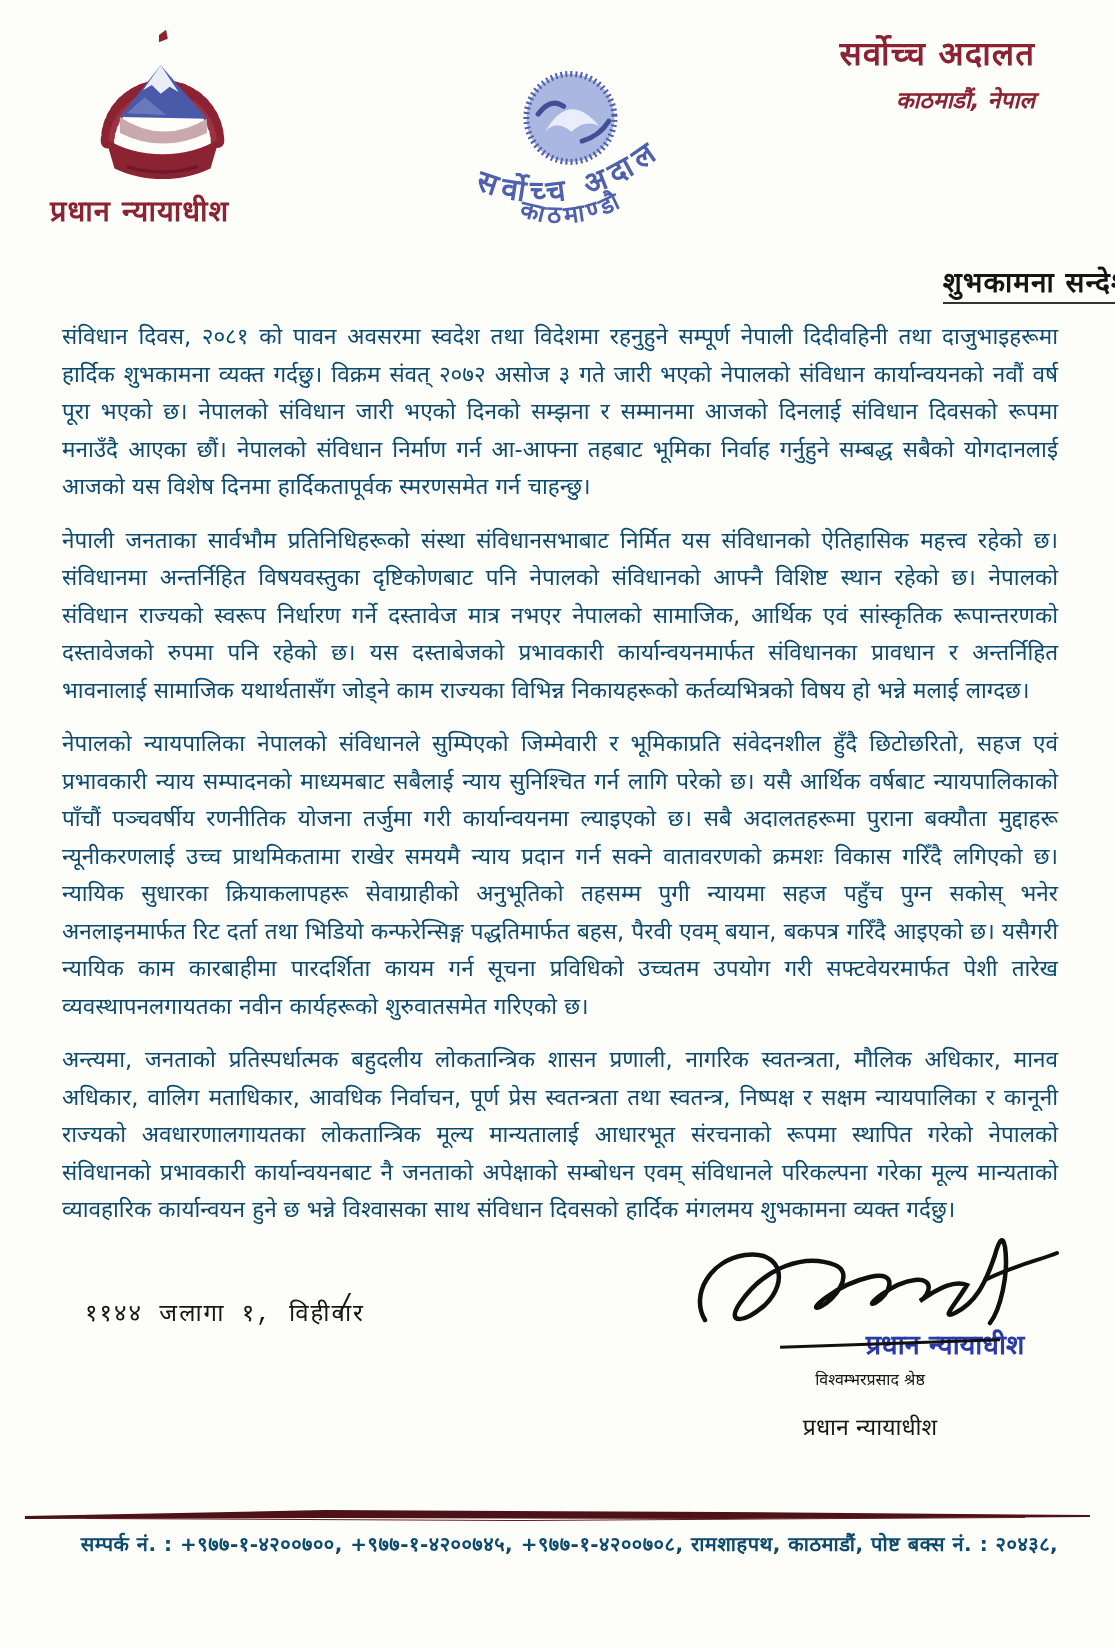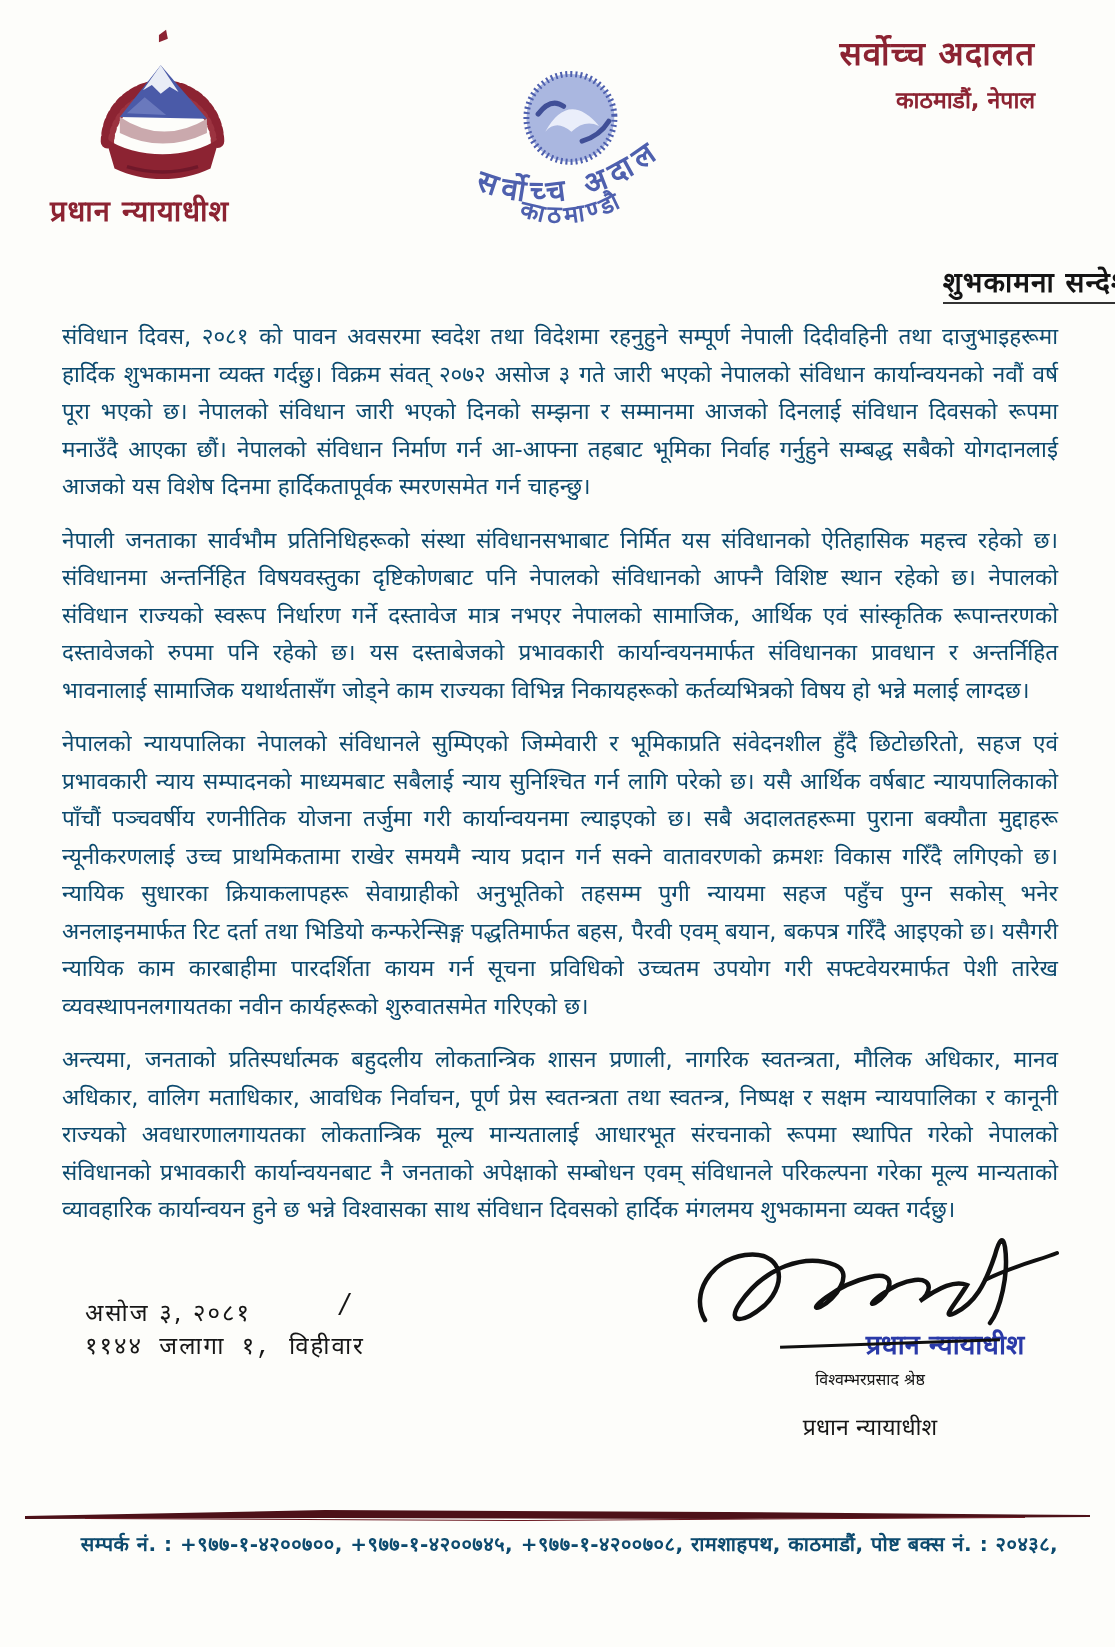--- a/index.html
+++ b/index.html
@@ -16,21 +16,21 @@
   
   .emblem{position:absolute;left:70px;top:28px;width:185px;height:160px;}
   .cj-left-title{
     position:absolute;left:50px;top:190px;width:230px;
     font-size:29px;font-weight:bold;color:#8c2332;letter-spacing:1px;
   }
   .court-right{
     position:absolute;right:80px;top:30px;text-align:right;color:#8c2332;
   }
   .court-right .l1{font-size:33px;font-weight:bold;letter-spacing:1px;}
-  .court-right .l2{font-size:23px;font-weight:bold;margin-top:8px;}
+  .court-right .l2{font-size:23px;font-weight:bold;margin-top:8px;font-style:italic;}
   .seal{
     position:absolute;left:455px;top:60px;width:230px;height:190px;
     transform:rotate(-4deg);opacity:.92;
   }
 
   
   .doc-title{
     position:absolute;top:262px;left:16px;width:100%;text-align:right;
   }
   .doc-title span{
@@ -128,21 +128,20 @@
   </div>
 
   <div class="body-text">
     <p>संविधान दिवस, २०८१ को पावन अवसरमा स्वदेश तथा विदेशमा रहनुहुने सम्पूर्ण नेपाली दिदीवहिनी तथा दाजुभाइहरूमा हार्दिक शुभकामना व्यक्त गर्दछु। विक्रम संवत् २०७२ असोज ३ गते जारी भएको नेपालको संविधान कार्यान्वयनको नवौं वर्ष पूरा भएको छ। नेपालको संविधान जारी भएको दिनको सम्झना र सम्मानमा आजको दिनलाई संविधान दिवसको रूपमा मनाउँदै आएका छौं। नेपालको संविधान निर्माण गर्न आ-आफ्ना तहबाट भूमिका निर्वाह गर्नुहुने सम्बद्ध सबैको योगदानलाई आजको यस विशेष दिनमा हार्दिकतापूर्वक स्मरणसमेत गर्न चाहन्छु।</p>
     <p>नेपाली जनताका सार्वभौम प्रतिनिधिहरूको संस्था संविधानसभाबाट निर्मित यस संविधानको ऐतिहासिक महत्त्व रहेको छ। संविधानमा अन्तर्निहित विषयवस्तुका दृष्टिकोणबाट पनि नेपालको संविधानको आफ्नै विशिष्ट स्थान रहेको छ। नेपालको संविधान राज्यको स्वरूप निर्धारण गर्ने दस्तावेज मात्र नभएर नेपालको सामाजिक, आर्थिक एवं सांस्कृतिक रूपान्तरणको दस्तावेजको रुपमा पनि रहेको छ। यस दस्ताबेजको प्रभावकारी कार्यान्वयनमार्फत संविधानका प्रावधान र अन्तर्निहित भावनालाई सामाजिक यथार्थतासँग जोड्ने काम राज्यका विभिन्न निकायहरूको कर्तव्यभित्रको विषय हो भन्ने मलाई लाग्दछ।</p>
     <p>नेपालको न्यायपालिका नेपालको संविधानले सुम्पिएको जिम्मेवारी र भूमिकाप्रति संवेदनशील हुँदै छिटोछरितो, सहज एवं प्रभावकारी न्याय सम्पादनको माध्यमबाट सबैलाई न्याय सुनिश्चित गर्न लागि परेको छ। यसै आर्थिक वर्षबाट न्यायपालिकाको पाँचौं पञ्चवर्षीय रणनीतिक योजना तर्जुमा गरी कार्यान्वयनमा ल्याइएको छ। सबै अदालतहरूमा पुराना बक्यौता मुद्दाहरू न्यूनीकरणलाई उच्च प्राथमिकतामा राखेर समयमै न्याय प्रदान गर्न सक्ने वातावरणको क्रमशः विकास गरिँदै लगिएको छ। न्यायिक सुधारका क्रियाकलापहरू सेवाग्राहीको अनुभूतिको तहसम्म पुगी न्यायमा सहज पहुँच पुग्न सकोस् भनेर अनलाइनमार्फत रिट दर्ता तथा भिडियो कन्फरेन्सिङ्ग पद्धतिमार्फत बहस, पैरवी एवम् बयान, बकपत्र गरिँदै आइएको छ। यसैगरी न्यायिक काम कारबाहीमा पारदर्शिता कायम गर्न सूचना प्रविधिको उच्चतम उपयोग गरी सफ्टवेयरमार्फत पेशी तारेख व्यवस्थापनलगायतका नवीन कार्यहरूको शुरुवातसमेत गरिएको छ।</p>
     <p>अन्त्यमा, जनताको प्रतिस्पर्धात्मक बहुदलीय लोकतान्त्रिक शासन प्रणाली, नागरिक स्वतन्त्रता, मौलिक अधिकार, मानव अधिकार, वालिग मताधिकार, आवधिक निर्वाचन, पूर्ण प्रेस स्वतन्त्रता तथा स्वतन्त्र, निष्पक्ष र सक्षम न्यायपालिका र कानूनी राज्यको अवधारणालगायतका लोकतान्त्रिक मूल्य मान्यतालाई आधारभूत संरचनाको रूपमा स्थापित गरेको नेपालको संविधानको प्रभावकारी कार्यान्वयनबाट नै जनताको अपेक्षाको सम्बोधन एवम् संविधानले परिकल्पना गरेका मूल्य मान्यताको व्यावहारिक कार्यान्वयन हुने छ भन्ने विश्वासका साथ संविधान दिवसको हार्दिक मंगलमय शुभकामना व्यक्त गर्दछु।</p>
   </div>
 
   <div class="dateline">
-    <div class="d1">असोज ३, २०८१</div>
     <div class="pen-mark">/</div>
     <div class="d2">११४४ जलागा १, विहीवार</div>
   </div>
 
   <div class="sig-block">
     <svg class="sig-scrawl" viewBox="0 0 380 130">
       <path d="M20,95 C5,70 25,35 60,30 C95,25 105,55 80,80 C60,98 40,100 55,78 C80,42 120,28 150,40 C170,48 150,75 135,82 C120,88 150,60 185,52 C215,45 205,70 190,78 C178,84 205,58 230,55 C250,53 245,70 235,76 C255,62 270,55 282,60 C270,80 255,95 270,88 C290,78 300,60 310,30 C314,15 318,10 320,22 C324,50 315,85 305,98" fill="none" stroke="#101010" stroke-width="4.5" stroke-linecap="round"></path>
       <path d="M300,55 C330,40 355,35 372,28" fill="none" stroke="#101010" stroke-width="4" stroke-linecap="round"></path>
     </svg>
     <div class="sig-stamp">

